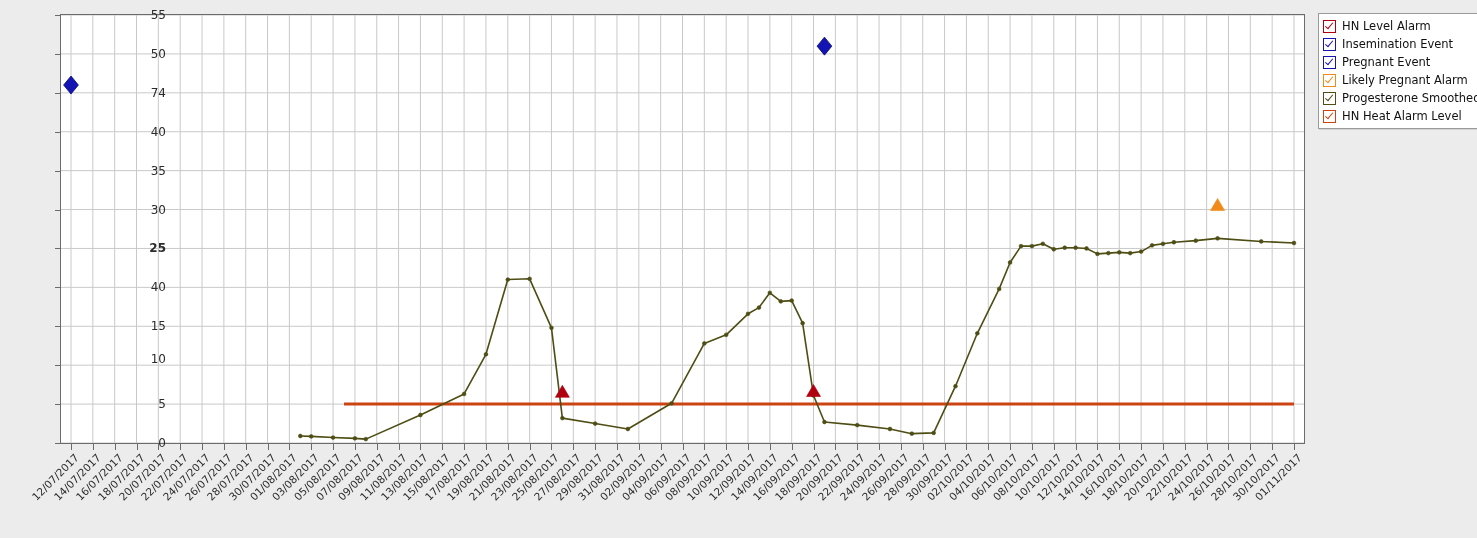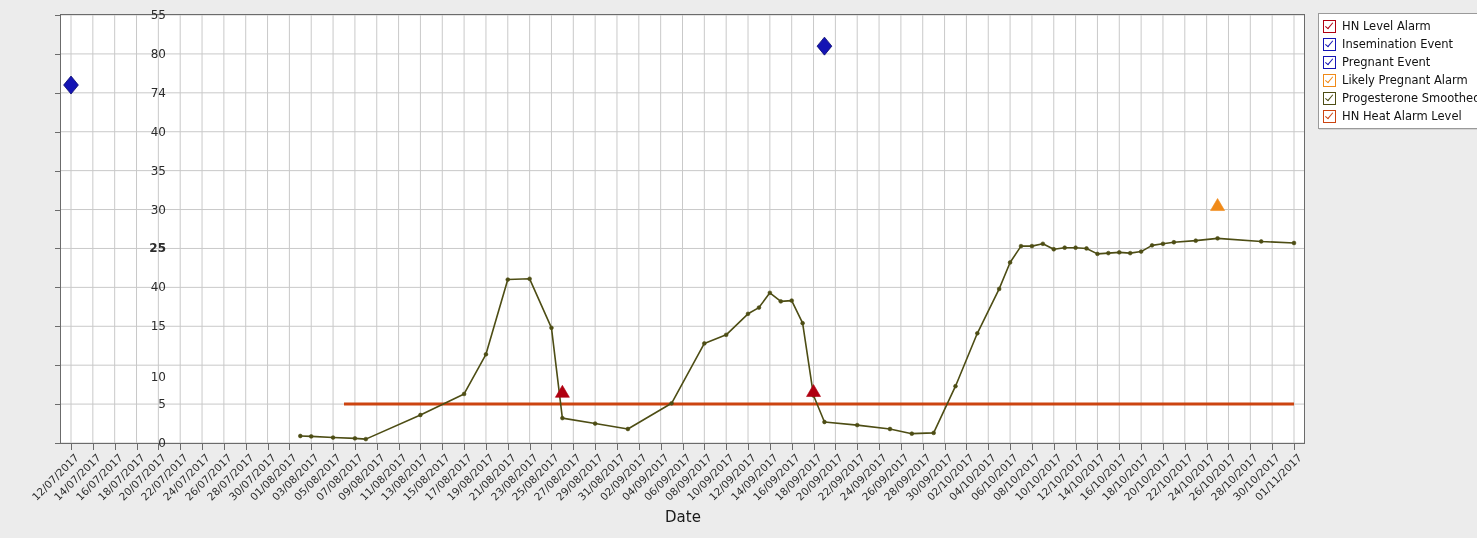--- a/index.html
+++ b/index.html
@@ -246,37 +246,37 @@
         <polygon points="763.4553571428572,22.127272727272725 770.8353571428572,31.127272727272725 763.4553571428572,40.127272727272725 756.0753571428572,31.127272727272725" fill="#1414b4" stroke="#0a0a6e" stroke-width="0.8"></polygon>
         <polygon points="1156.5625,183.54545454545456 1163.5825,195.54545454545456 1149.5425,195.54545454545456" fill="#f08a18" stroke="#f08a18" stroke-width="0.6"></polygon>
       </svg>
   </div>
 
   <div id="y-ticks">
       <div class="y-tick-label" style="top: 437px;">0</div>
       <div class="y-tick-mark" style="top: 443px; left: 55px; position: absolute;"></div>
       <div class="y-tick-label" style="top: 398.091px;">5</div>
       <div class="y-tick-mark" style="top: 404.091px; left: 55px; position: absolute;"></div>
-      <div class="y-tick-label" style="top: 371px; margin-left: 17px;">10</div>
+      <div class="y-tick-label" style="top: 353px; margin-left: 17px;">10</div>
       <div class="y-tick-mark" style="top: 365.182px; left: 55px; position: absolute;"></div>
       <div class="y-tick-label" style="top: 320.273px;">15</div>
       <div class="y-tick-mark" style="top: 326.273px; left: 55px; position: absolute;"></div>
       <div class="y-tick-label" style="top: 281.364px;">40</div>
       <div class="y-tick-mark" style="top: 287.364px; left: 55px; position: absolute;"></div>
       <div class="y-tick-label" style="top: 242.455px; font-weight: bold;">25</div>
       <div class="y-tick-mark" style="top: 248.455px; left: 55px; position: absolute;"></div>
       <div class="y-tick-label" style="top: 203.545px;">30</div>
       <div class="y-tick-mark" style="top: 209.545px; left: 55px; position: absolute;"></div>
       <div class="y-tick-label" style="top: 164.636px;">35</div>
       <div class="y-tick-mark" style="top: 170.636px; left: 55px; position: absolute;"></div>
       <div class="y-tick-label" style="top: 125.727px;">40</div>
       <div class="y-tick-mark" style="top: 131.727px; left: 55px; position: absolute;"></div>
       <div class="y-tick-label" style="top: 86.8182px;">74</div>
       <div class="y-tick-mark" style="top: 92.8182px; left: 55px; position: absolute;"></div>
-      <div class="y-tick-label" style="top: 47.9091px;">80</div>
+      <div class="y-tick-label" style="top: 47.9091px;">50</div>
       <div class="y-tick-mark" style="top: 53.9091px; left: 55px; position: absolute;"></div>
       <div class="y-tick-label" style="top: 9px;">55</div>
       <div class="y-tick-mark" style="top: 15px; left: 55px; position: absolute;"></div>
     </div>
 
   <div id="x-ticks">
       <div class="x-tick-mark" style="left: 71px; top: 444px;"></div>
       <div class="x-tick-label" style="left: 11px; top: 452px; width: 62px;">12/07/2017</div>
       <div class="x-tick-mark" style="left: 92.8393px; top: 444px;"></div>
       <div class="x-tick-label" style="left: 32.8393px; top: 452px; width: 62px;">14/07/2017</div>
@@ -384,21 +384,20 @@
       <div class="x-tick-label" style="left: 1146.64px; top: 452px; width: 62px;">24/10/2017</div>
       <div class="x-tick-mark" style="left: 1228.48px; top: 444px;"></div>
       <div class="x-tick-label" style="left: 1168.48px; top: 452px; width: 62px;">26/10/2017</div>
       <div class="x-tick-mark" style="left: 1250.32px; top: 444px;"></div>
       <div class="x-tick-label" style="left: 1190.32px; top: 452px; width: 62px;">28/10/2017</div>
       <div class="x-tick-mark" style="left: 1272.16px; top: 444px;"></div>
       <div class="x-tick-label" style="left: 1212.16px; top: 452px; width: 62px;">30/10/2017</div>
       <div class="x-tick-mark" style="left: 1294px; top: 444px;"></div>
       <div class="x-tick-label" style="left: 1234px; top: 452px; width: 62px;">01/11/2017</div>
     </div>
-  <div id="x-axis-title">Date</div>
 
   <div id="legend">
       <div class="legend-row">
         <span class="legend-check" style="border-color: rgb(176, 0, 16); color: rgb(176, 0, 16);"></span>
         <span class="legend-label">HN Level Alarm</span>
       </div>
       <div class="legend-row">
         <span class="legend-check" style="border-color: rgb(20, 20, 180); color: rgb(20, 20, 180);"></span>
         <span class="legend-label">Insemination Event</span>
       </div>

